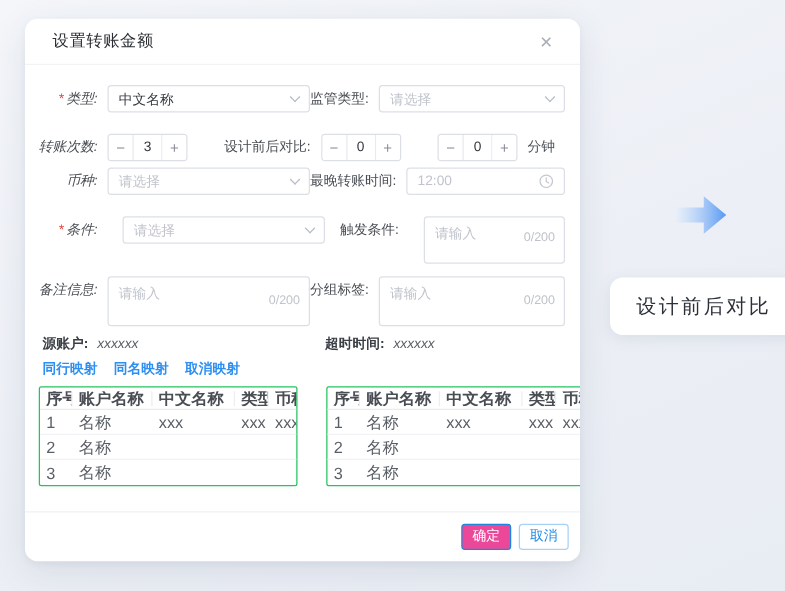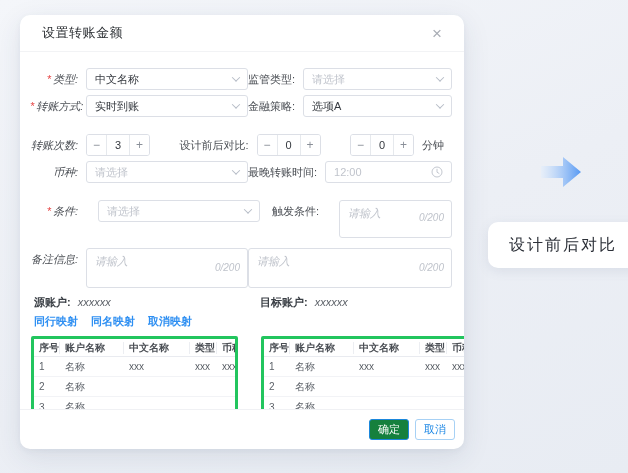--- a/index.html
+++ b/index.html
@@ -50,57 +50,57 @@
   
   .row-steppers { justify-content:space-between; padding-right:14px; margin-top:0; }
   .sgroup { display:flex; align-items:center;margin-top:12px; }
   .stepper { display:flex; align-items:stretch; height:22px; border:1px solid #dcdfe6; border-radius:3px; overflow:hidden; background:#fff; }
   .st-btn { width:19px; border:none; background:#fff; color:#8a8f98; font-size:12px; line-height:20px; text-align:center; cursor:pointer; padding:0; font-family:inherit; }
   .st-val { width:24px; display:flex; align-items:center; justify-content:center; color:#35393f; border-left:1px solid #e6e9ed; border-right:1px solid #e6e9ed; }
   .unit { margin-left:8px; line-height:22px; color:#4a4e54; }
 
   .clock-icon { flex:0 0 12px; }
 
-  .ta { position:relative; border:1px solid #dcdfe6; border-radius:3px; background:#fff; padding:5px 8px;font-style:italic; }
+  .ta { position:relative; border:1px solid #dcdfe6; border-radius:3px; background:#fff; padding:5px 8px; }
   .ta-s { height:38px; }
   .ta-m { height:40px; }
   .cnt { position:absolute; right:7px; bottom:14px; font-size:10px; color:#bfc3cb; }
 
   .mt-lg { margin-top:17px; margin-bottom:10px;gap:12px; }
   .mb-7 { margin-bottom:7px; }
 
   .accounts { display:flex; margin:0 6px 5px 4px; line-height:14px; }
   .acc-left { width:230px; flex:0 0 230px; padding-left:4px; }
   .acc-label { font-weight:700; color:#3a3f45; }
   .acc-val { color:#5a5f66; margin-left:4px;font-style:italic; }
 
   .links { display:flex; gap:13px; padding:0 0 7px 8px; }
   .link { color:#2e8ff2; font-weight:700; font-size:11px; cursor:pointer; }
 
   .tables { display:flex; gap:23px; padding:0 0 0 5px; }
-  .tbl { width:207px; flex:0 0 207px; border:3px solid #22c55e; border-radius:2px; font-size:10px; }
+  .tbl { width:207px; flex:0 0 207px; border:1px solid #22c55e; border-radius:2px; font-size:13px; }
   .thead, .trow { display:flex; align-items:center; }
   .thead { height:18px; border-bottom:1px solid #e9ebf0; color:#4a4e54; font-weight:700; }
   .thead .c { border-right:1px solid #eceef2; height:12px; line-height:12px; }
   .thead .c:last-child { border-right:none; }
   .trow { height:20px; border-bottom:1px solid #f2f3f6; color:#5a5f66; cursor:pointer; }
   .trow:last-child { border-bottom:none; }
   .c { padding:0 5px; overflow:hidden; white-space:nowrap; }
   .c0 { width:26px; flex:0 0 26px; }
   .c1 { width:64px; flex:0 0 64px; }
   .c2 { width:66px; flex:0 0 66px; }
   .c3 { width:27px; flex:0 0 27px; }
   .c4 { flex:1; }
 
   .modal-footer {
     flex:0 0 40px; border-top:1px solid #f0f1f4;
     display:flex; align-items:center; justify-content:flex-end; gap:6px; padding:0 9px;
   }
   .btn { height:21px; padding:0 8px; border-radius:3px; font-size:11px; font-family:inherit; cursor:pointer; line-height:19px; }
-  .btn-primary { background:#15803d; border:1px solid #1b87dc; color:#fff; }
+  .btn-primary { background:#ec4899; border:1px solid #1b87dc; color:#fff; }
   .btn-plain { background:#fff; border:1px solid #a7d1f5; color:#2089e5; }
 
   
   .arrow-wrap { position:absolute; left:541px; top:156px; width:40px; height:32px; }
   .caption-card {
     position:absolute; left:488px; top:222px; width:160px; height:46px;
     background:#fff; border-radius:10px;
     box-shadow:0 3px 12px rgba(90,110,140,.12);
     display:flex; align-items:center; padding-left:21px;
     font-size:16px; color:#2c3038; letter-spacing:2px;
@@ -123,32 +123,20 @@
         <span class="val">中文名称</span>
         <span class="chev"></span>
       </div>
       <span class="lb lb-2">监管类型:</span>
       <div class="sel ctl-2">
         <span class="ph">请选择</span>
         <span class="chev"></span>
       </div>
     </div>
 
-    <div class="row">
-      <span class="lb lb-1"><span class="req">*</span><span>转账方式:</span></span>
-      <div class="sel ctl-1">
-        <span class="val">实时到账</span>
-        <span class="chev"></span>
-      </div>
-      <span class="lb lb-2">金融策略:</span>
-      <div class="sel ctl-2">
-        <span class="val">选项A</span>
-        <span class="chev"></span>
-      </div>
-    </div>
 
     <div class="row row-steppers">
       <div class="sgroup">
         <span class="lb lb-1">转账次数:</span>
         <div class="stepper">
           <button class="st-btn">−</button>
           <span class="st-val">3</span>
           <button class="st-btn">+</button>
         </div>
       </div>
@@ -198,33 +186,34 @@
         <span class="cnt">0/200</span>
       </div>
     </div>
 
     <div class="row mb-7">
       <span class="lb lb-1">备注信息:</span>
       <div class="ta ta-m ctl-1">
         <span class="ph">请输入</span>
         <span class="cnt">0/200</span>
       </div>
+      <span class="lb lb-2">分组标签:</span>
       <div class="ta ta-m ctl-2">
         <span class="ph">请输入</span>
         <span class="cnt">0/200</span>
       </div>
     </div>
 
     <div class="accounts">
       <div class="acc-left">
         <span class="acc-label">源账户:</span>
         <span class="acc-val">xxxxxx</span>
       </div>
       <div>
-        <span class="acc-label">目标账户:</span>
+        <span class="acc-label">超时时间:</span>
         <span class="acc-val">xxxxxx</span>
       </div>
     </div>
 
     <div class="links">
       <span class="link">同行映射</span>
       <span class="link">同名映射</span>
       <span class="link">取消映射</span>
     </div>
 

